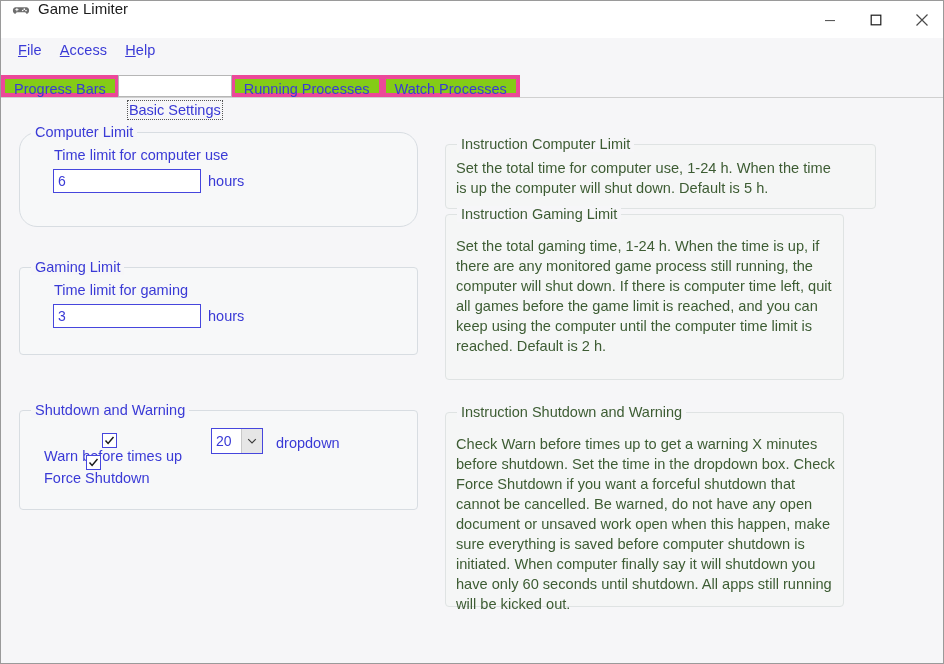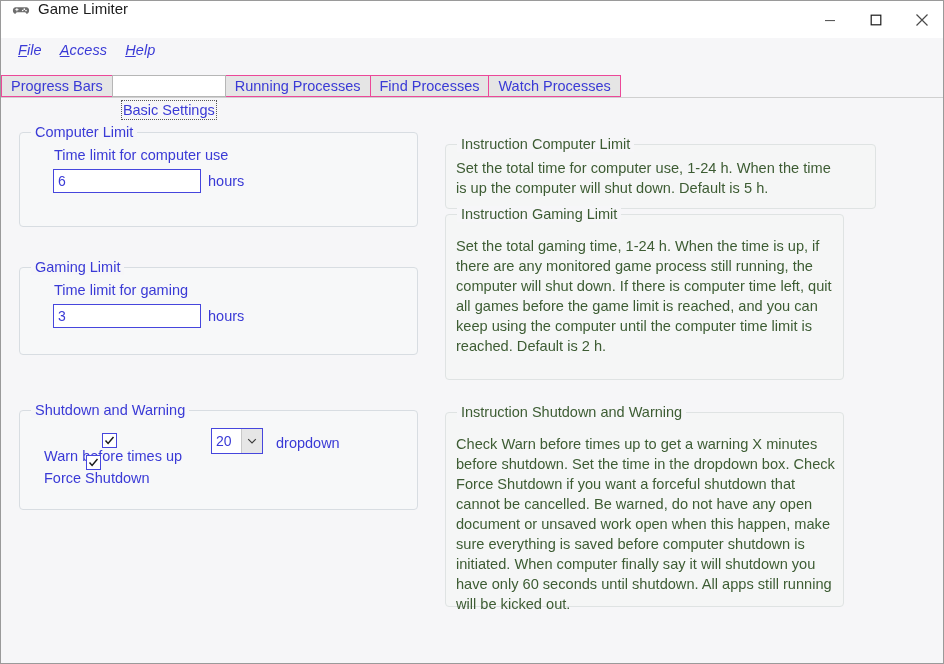--- a/index.html
+++ b/index.html
@@ -78,40 +78,39 @@
     padding-left: 8px;
     box-sizing: border-box;
   }
   .menu-item {
     font-size: 14.5px;
     color: #3a3ad6;
     padding: 0 9px;
     white-space: nowrap;
     cursor: default;
     letter-spacing: 0.1px;
-    font-style: italic;
   }
   .menu-item .acc {
     text-decoration: underline;
   }
 
   
   .tabstrip {
     position: absolute;
     left: 0; top: 74px;
     width: 944px;
     height: 24px;
     display: flex;
     align-items: flex-start;
   }
   .tab {
     height: 22px;
     box-sizing: border-box;
-    border: 1px solid #ec4899;
-    background: #e5e5e5;
+    border: 4px solid #ec4899;
+    background: #84cc16;
     color: #3a3ad6;
     font-size: 14.5px;
     line-height: 20px;
     padding: 0 9px;
     margin-right: -1px;
     white-space: nowrap;
     cursor: default;
   }
   .tab.selected {
     background: #ffffff;
@@ -285,26 +284,25 @@
   <div class="menubar">
     <div class="menu-item"><span class="acc">F</span><span>ile</span></div>
     <div class="menu-item"><span class="acc">A</span><span>ccess</span></div>
     <div class="menu-item"><span class="acc">H</span><span>elp</span></div>
   </div>
 
   <div class="tabstrip">
     <div class="tab"><span>Progress Bars</span></div>
     <div class="tab selected"><span class="tab-inner">Basic Settings</span></div>
     <div class="tab"><span>Running Processes</span></div>
-    <div class="tab"><span>Find Processes</span></div>
     <div class="tab"><span>Watch Processes</span></div>
   </div>
   <div class="tabline"></div>
 
-  <div class="group" style="left:18px; top:131px; width:399px; height:95px;">
+  <div class="group" style="left:18px; top:131px; width:399px; height:95px;border-radius:18px;">
     <div class="group-title">Computer Limit</div>
     <div class="field-label" style="left:34px; top:14px;">Time limit for computer use</div>
     <input class="text-input" style="left: 33px; top: 36px; width: 148px; height: 24px;" value="6">
     <div class="unit-label" style="left:188px; top:40px;">hours</div>
   </div>
 
   <div class="group" style="left:18px; top:266px; width:399px; height:88px;">
     <div class="group-title">Gaming Limit</div>
     <div class="field-label" style="left:34px; top:14px;">Time limit for gaming</div>
     <input class="text-input" style="left: 33px; top: 36px; width: 148px; height: 24px;" value="3">

